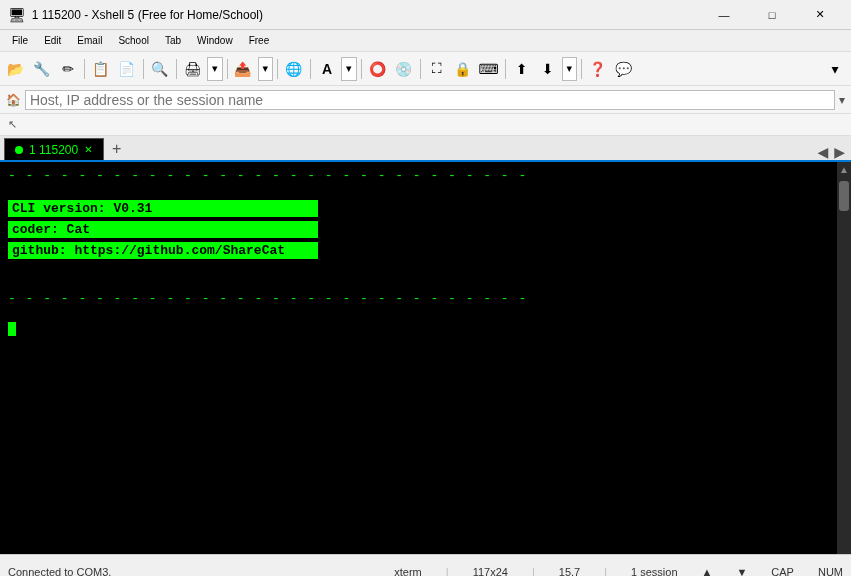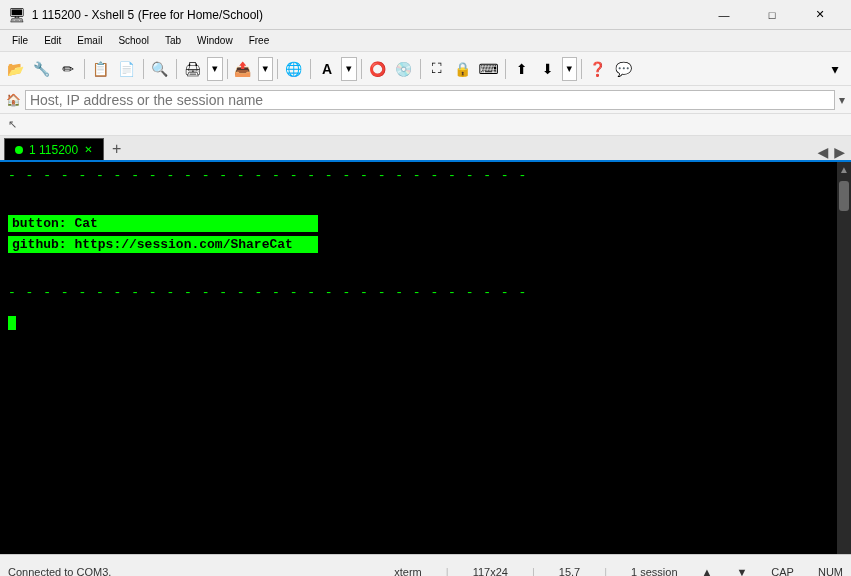--- a/index.html
+++ b/index.html
@@ -245,24 +245,25 @@
   <div class="tab-nav">
     <span>◀</span>
     <span>▶</span>
   </div>
 </div>
 
 <div id="terminal-container" style="height: calc(576px - 30px - 22px - 34px - 28px - 22px - 26px - 22px);">
   <div id="terminal-main">
     <div class="dashes">- - - - - - - - - - - - - - - - - - - - - - - - - - - - - -</div>
     <br>
-    <br>
-    <div class="info-row">button:        Cat</div>
-    <br>
-    <div class="info-row">github:       https://session.com/ShareCat</div>
+    <div class="info-row">CLI version:  V0.31</div>
+    <br>
+    <div class="info-row">coder:        Cat</div>
+    <br>
+    <div class="info-row">github:       https://github.com/ShareCat</div>
     <br>
     <br>
     <br>
     <div class="dashes">- - - - - - - - - - - - - - - - - - - - - - - - - - - - - -</div>
     <br>
     <span class="cursor"></span>
     
     
   </div>
   <div id="scrollbar-right">

